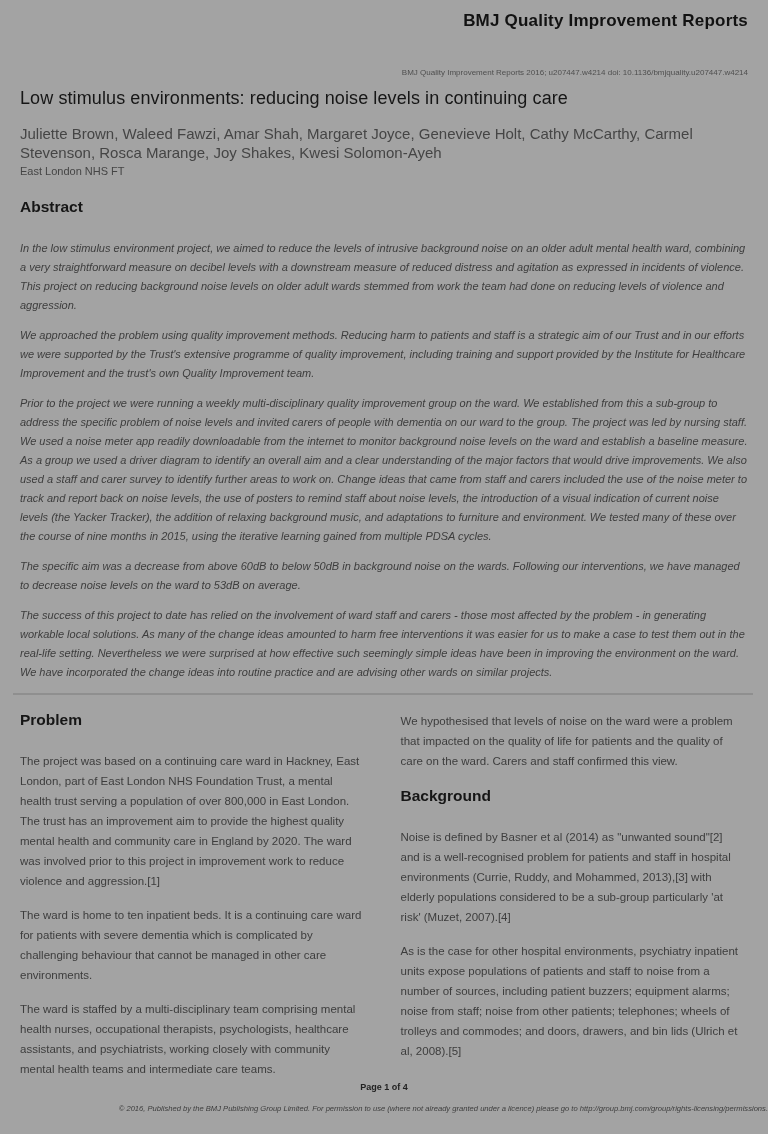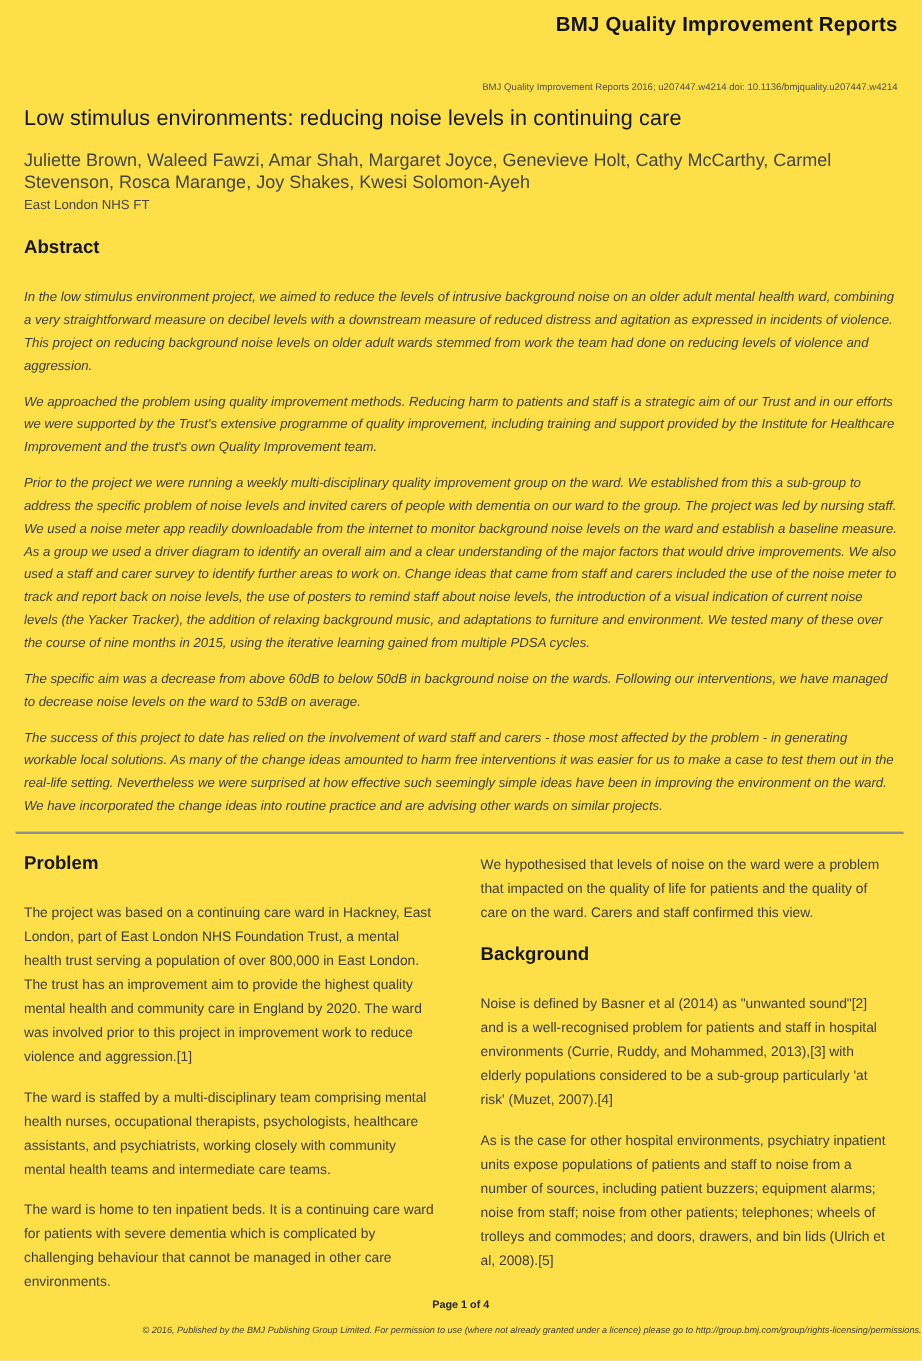--- a/index.html
+++ b/index.html
@@ -2,21 +2,21 @@
 <html><head>
 <meta charset="utf-8">
 <style>
   * { margin: 0; padding: 0; box-sizing: border-box; }
   html, body { background: #e9e9e9; }
   .page {
     position: relative;
     width: 768px;
     height: 1134px;
     margin: 0 auto;
-    background: #fde047;
+    background: #a3a3a3;
     font-family: "Liberation Sans", sans-serif;
     color: #3d3d3d;
     overflow: hidden;
   }
   .content { padding: 11px 20px 0 20px; }
 
   .journal-masthead {
     text-align: right;
     font-size: 17px;
     font-weight: bold;
@@ -129,22 +129,22 @@
       <p>The success of this project to date has relied on the involvement of ward staff and carers - those most affected by the problem - in generating workable local solutions. As many of the change ideas amounted to harm free interventions it was easier for us to make a case to test them out in the real-life setting. Nevertheless we were surprised at how effective such seemingly simple ideas have been in improving the environment on the ward. We have incorporated the change ideas into routine practice and are advising other wards on similar projects.</p>
     </div>
   </div>
 
   <hr class="section-divider">
 
   <div class="columns">
     <div class="col">
       <h2 class="section-heading">Problem</h2>
       <p class="after-heading">The project was based on a continuing care ward in Hackney, East London, part of East London NHS Foundation Trust, a mental health trust serving a population of over 800,000 in East London. The trust has an improvement aim to provide the highest quality mental health and community care in England by 2020. The ward was involved prior to this project in improvement work to reduce violence and aggression.[1]</p>
+      <p>The ward is home to ten inpatient beds. It is a continuing care ward for patients with severe dementia which is complicated by challenging behaviour that cannot be managed in other care environments.</p>
       <p>The ward is staffed by a multi-disciplinary team comprising mental health nurses, occupational therapists, psychologists, healthcare assistants, and psychiatrists, working closely with community mental health teams and intermediate care teams.</p>
-      <p>The ward is home to ten inpatient beds. It is a continuing care ward for patients with severe dementia which is complicated by challenging behaviour that cannot be managed in other care environments.</p>
     </div>
     <div class="col">
       <p>We hypothesised that levels of noise on the ward were a problem that impacted on the quality of life for patients and the quality of care on the ward. Carers and staff confirmed this view.</p>
       <h2 class="col-heading-inner">Background</h2>
       <p class="after-heading">Noise is defined by Basner et al (2014) as "unwanted sound"[2] and is a well-recognised problem for patients and staff in hospital environments (Currie, Ruddy, and Mohammed, 2013),[3] with elderly populations considered to be a sub-group particularly 'at risk' (Muzet, 2007).[4]</p>
       <p>As is the case for other hospital environments, psychiatry inpatient units expose populations of patients and staff to noise from a number of sources, including patient buzzers; equipment alarms; noise from staff; noise from other patients; telephones; wheels of trolleys and commodes; and doors, drawers, and bin lids (Ulrich et al, 2008).[5]</p>
     </div>
   </div>
 
   <div class="footer">

